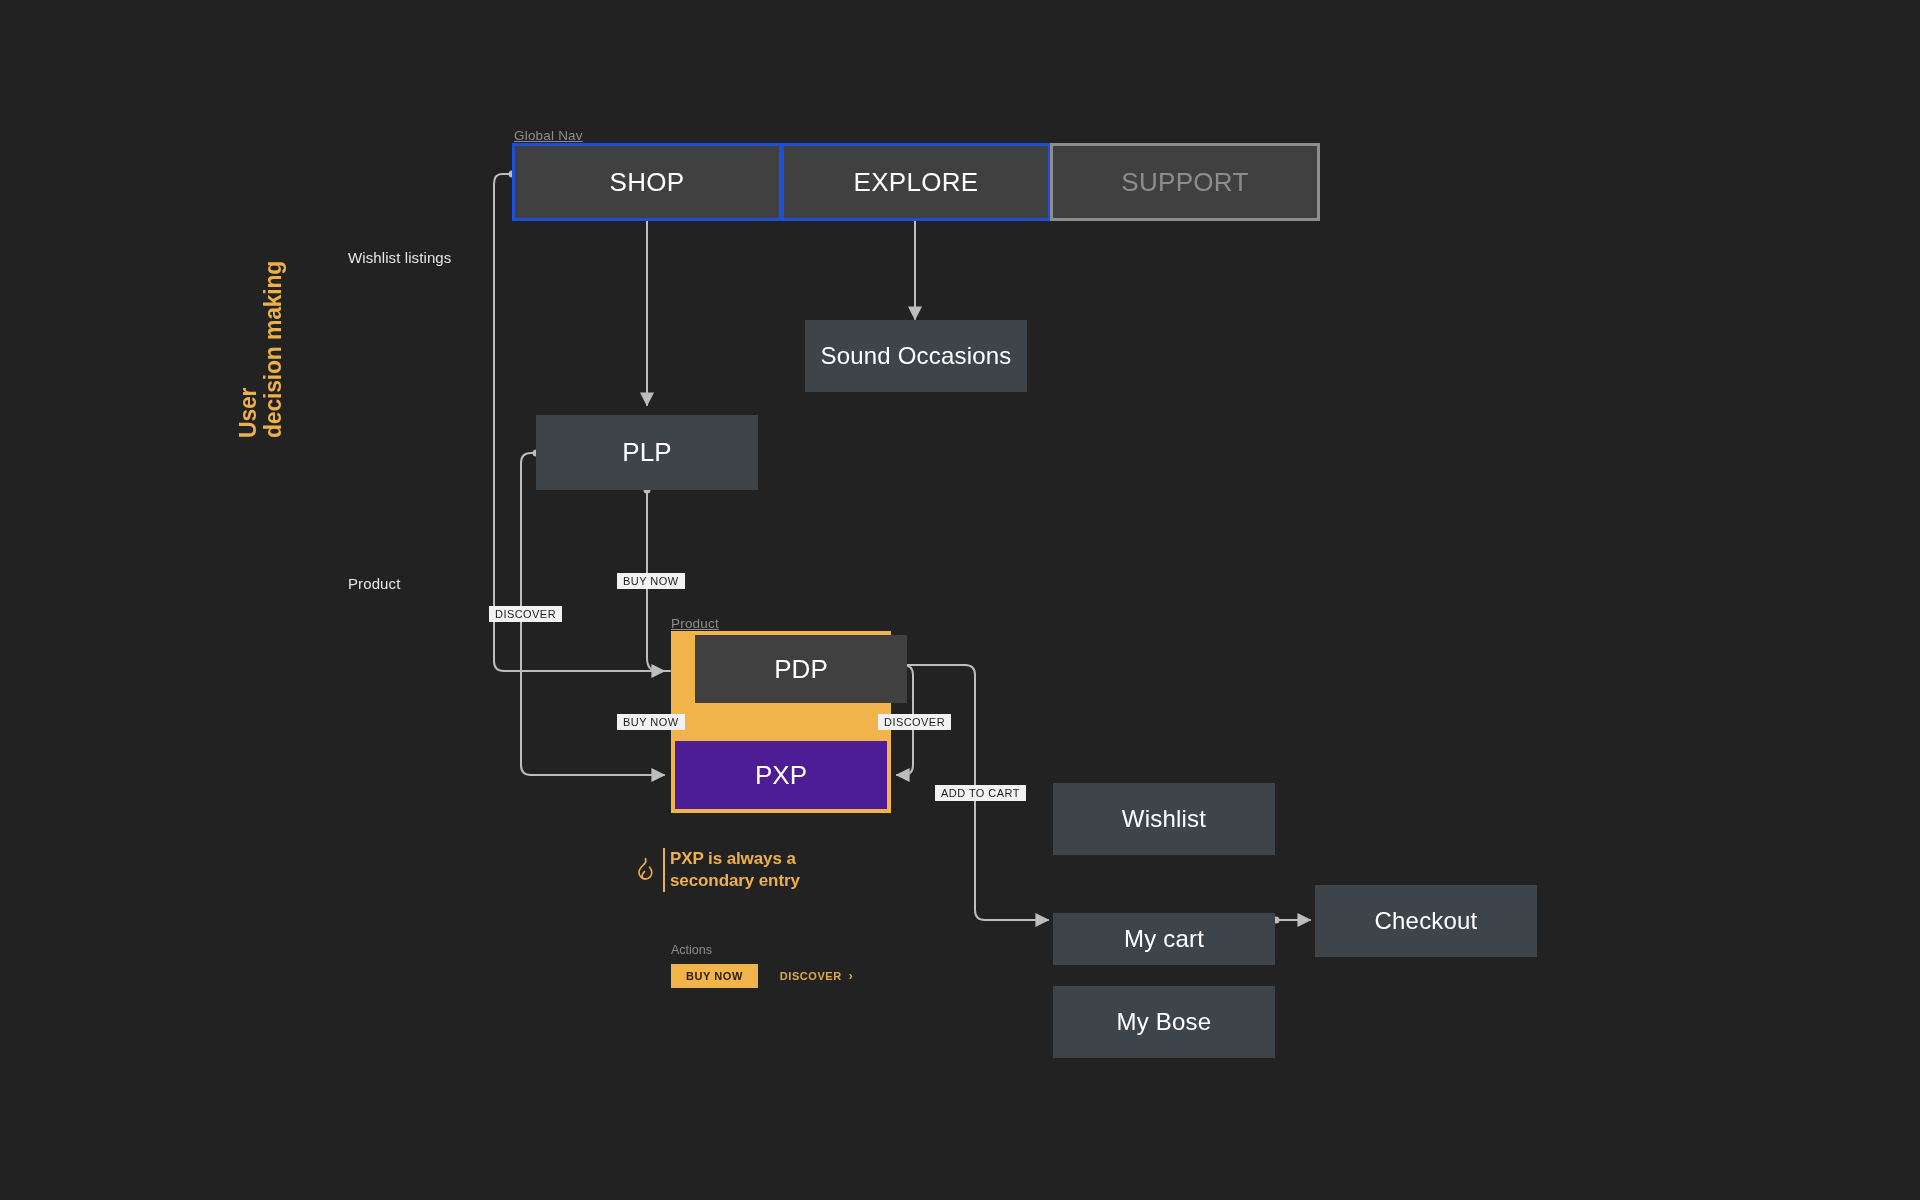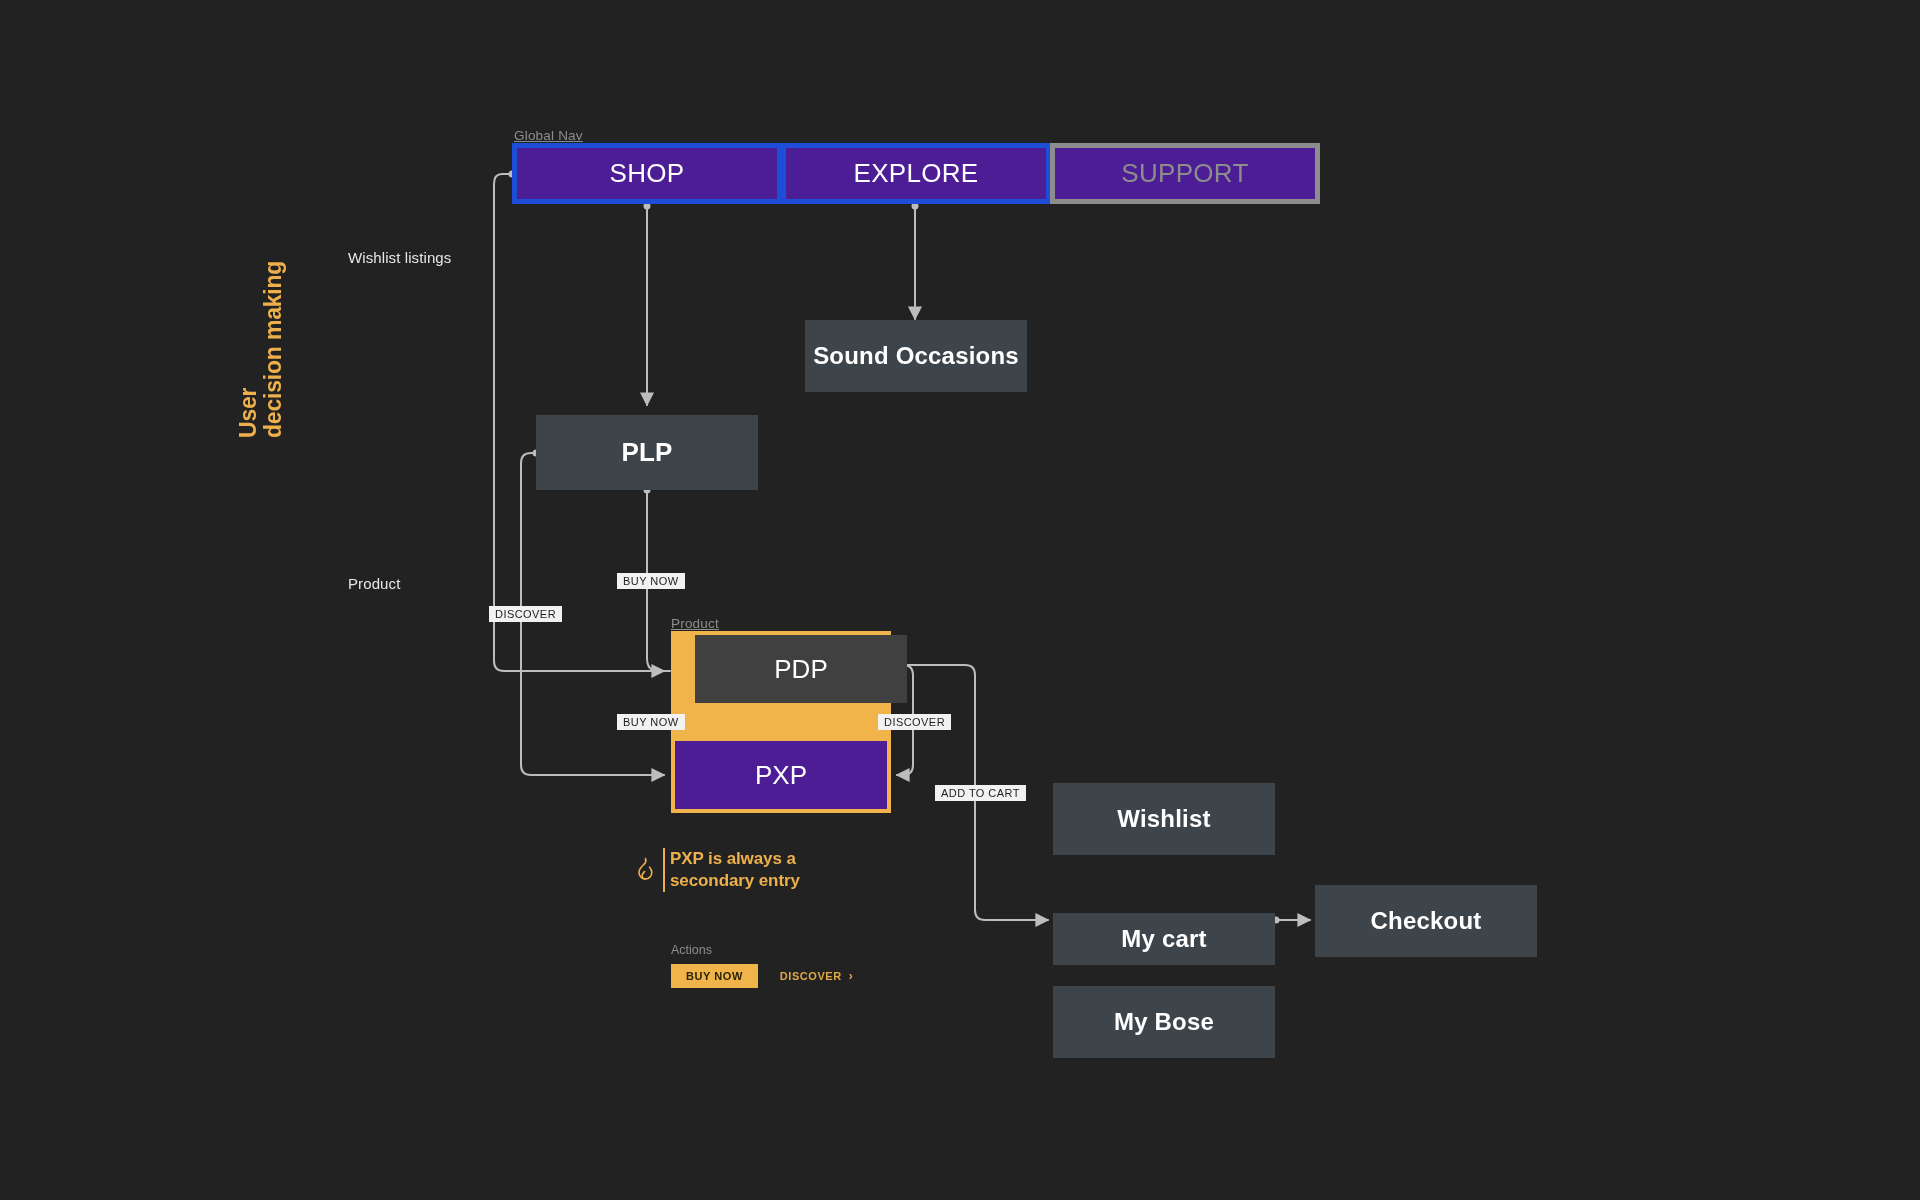--- a/index.html
+++ b/index.html
@@ -25,31 +25,31 @@
   }
 
   
   .node {
     position: absolute;
     background: #3d454b;
     display: flex;
     align-items: center;
     justify-content: center;
     color: #ffffff;
-    font-weight: 700;
+    font-weight: 400;
     letter-spacing: .2px;
   }
 
   
   .nav-group { position: absolute; left: 512px; top: 143px; display: flex; }
   .nav-cell {
-    width: 270px; height: 61px;
+    width: 270px; height: 78px;
     display: flex; align-items: center; justify-content: center;
-    border: 5px solid #1d4ed8;
-    background: #4c1d95;
+    border: 3px solid #1d4ed8;
+    background: #404040;
     color: #ffffff;
     font-size: 26px;
     letter-spacing: .3px;
     margin-left: -1px;
   }
   .nav-cell:first-child { margin-left: 0; }
   .nav-cell.muted { border-color: #8d8d8d; color: #8d8d8d; }
 
   .group-caption {
     position: absolute;

